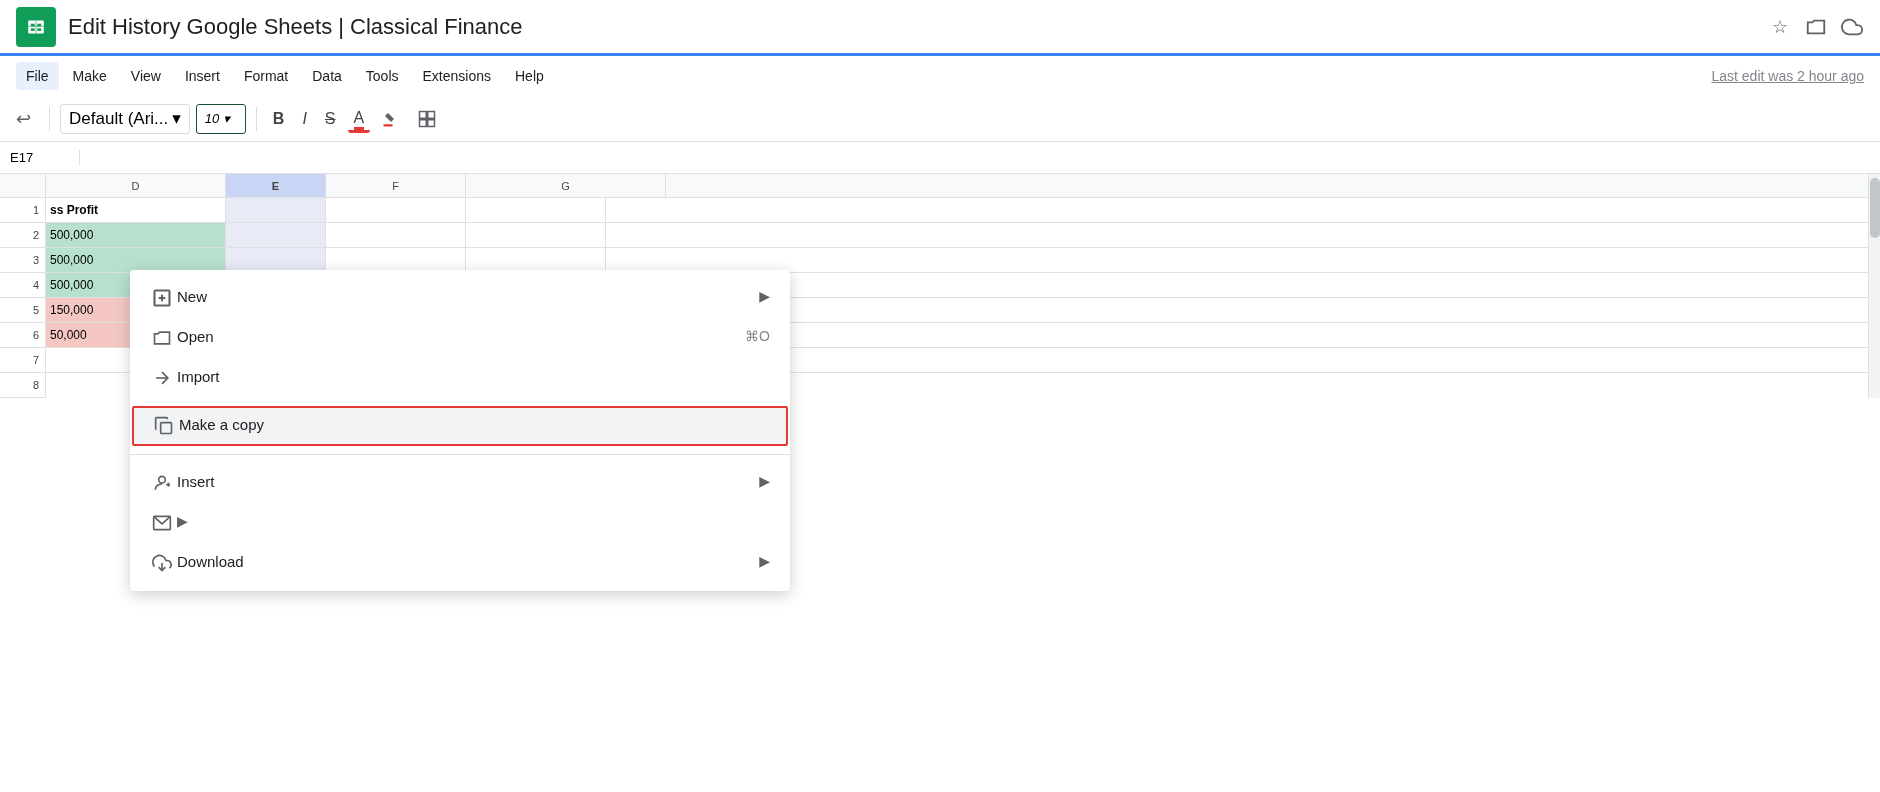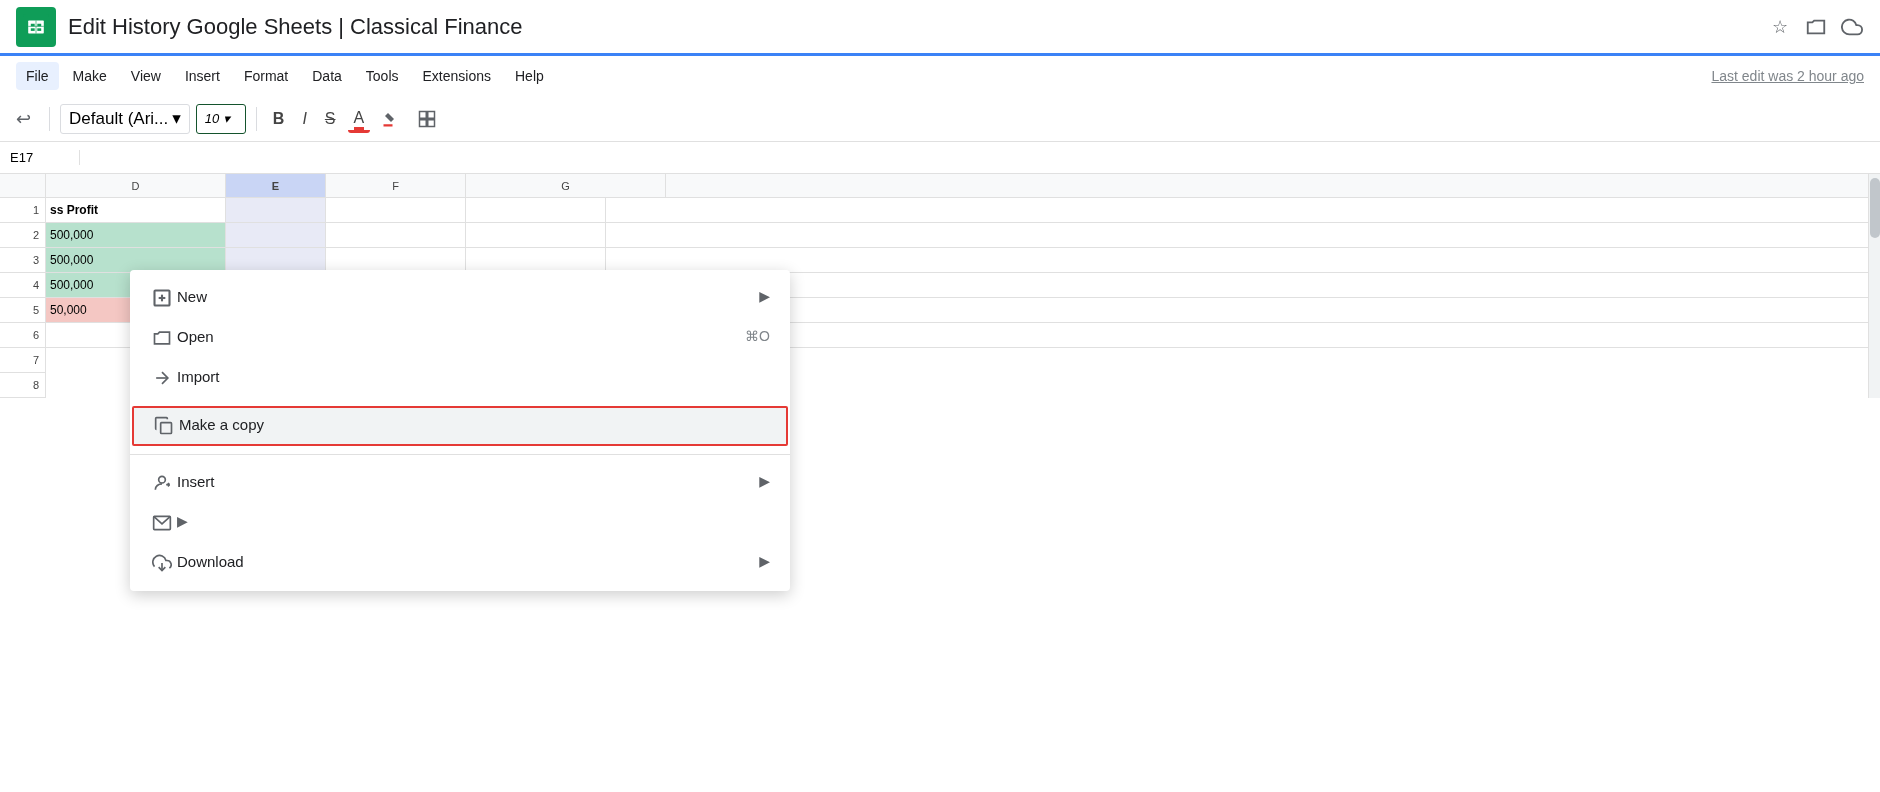--- a/index.html
+++ b/index.html
@@ -443,20 +443,26 @@
       </div>
 
       <div class="grid-row">
         <div class="grid-cell col-d green-bg" style="min-width:180px;">500,000</div>
         <div class="grid-cell col-e"></div>
         <div class="grid-cell col-f"></div>
         <div class="grid-cell col-g"></div>
       </div>
 
 
+      <div class="grid-row">
+        <div class="grid-cell col-d red-bg" style="min-width:180px;">150,000</div>
+        <div class="grid-cell col-e"></div>
+        <div class="grid-cell col-f"></div>
+        <div class="grid-cell col-g"></div>
+      </div>
 
       <div class="grid-row">
         <div class="grid-cell col-d red-bg" style="min-width:180px;">50,000</div>
         <div class="grid-cell col-e"></div>
         <div class="grid-cell col-f"></div>
         <div class="grid-cell col-g"></div>
       </div>
 
       <div class="grid-row">
         <div class="grid-cell col-d" style="min-width:180px;"></div>

